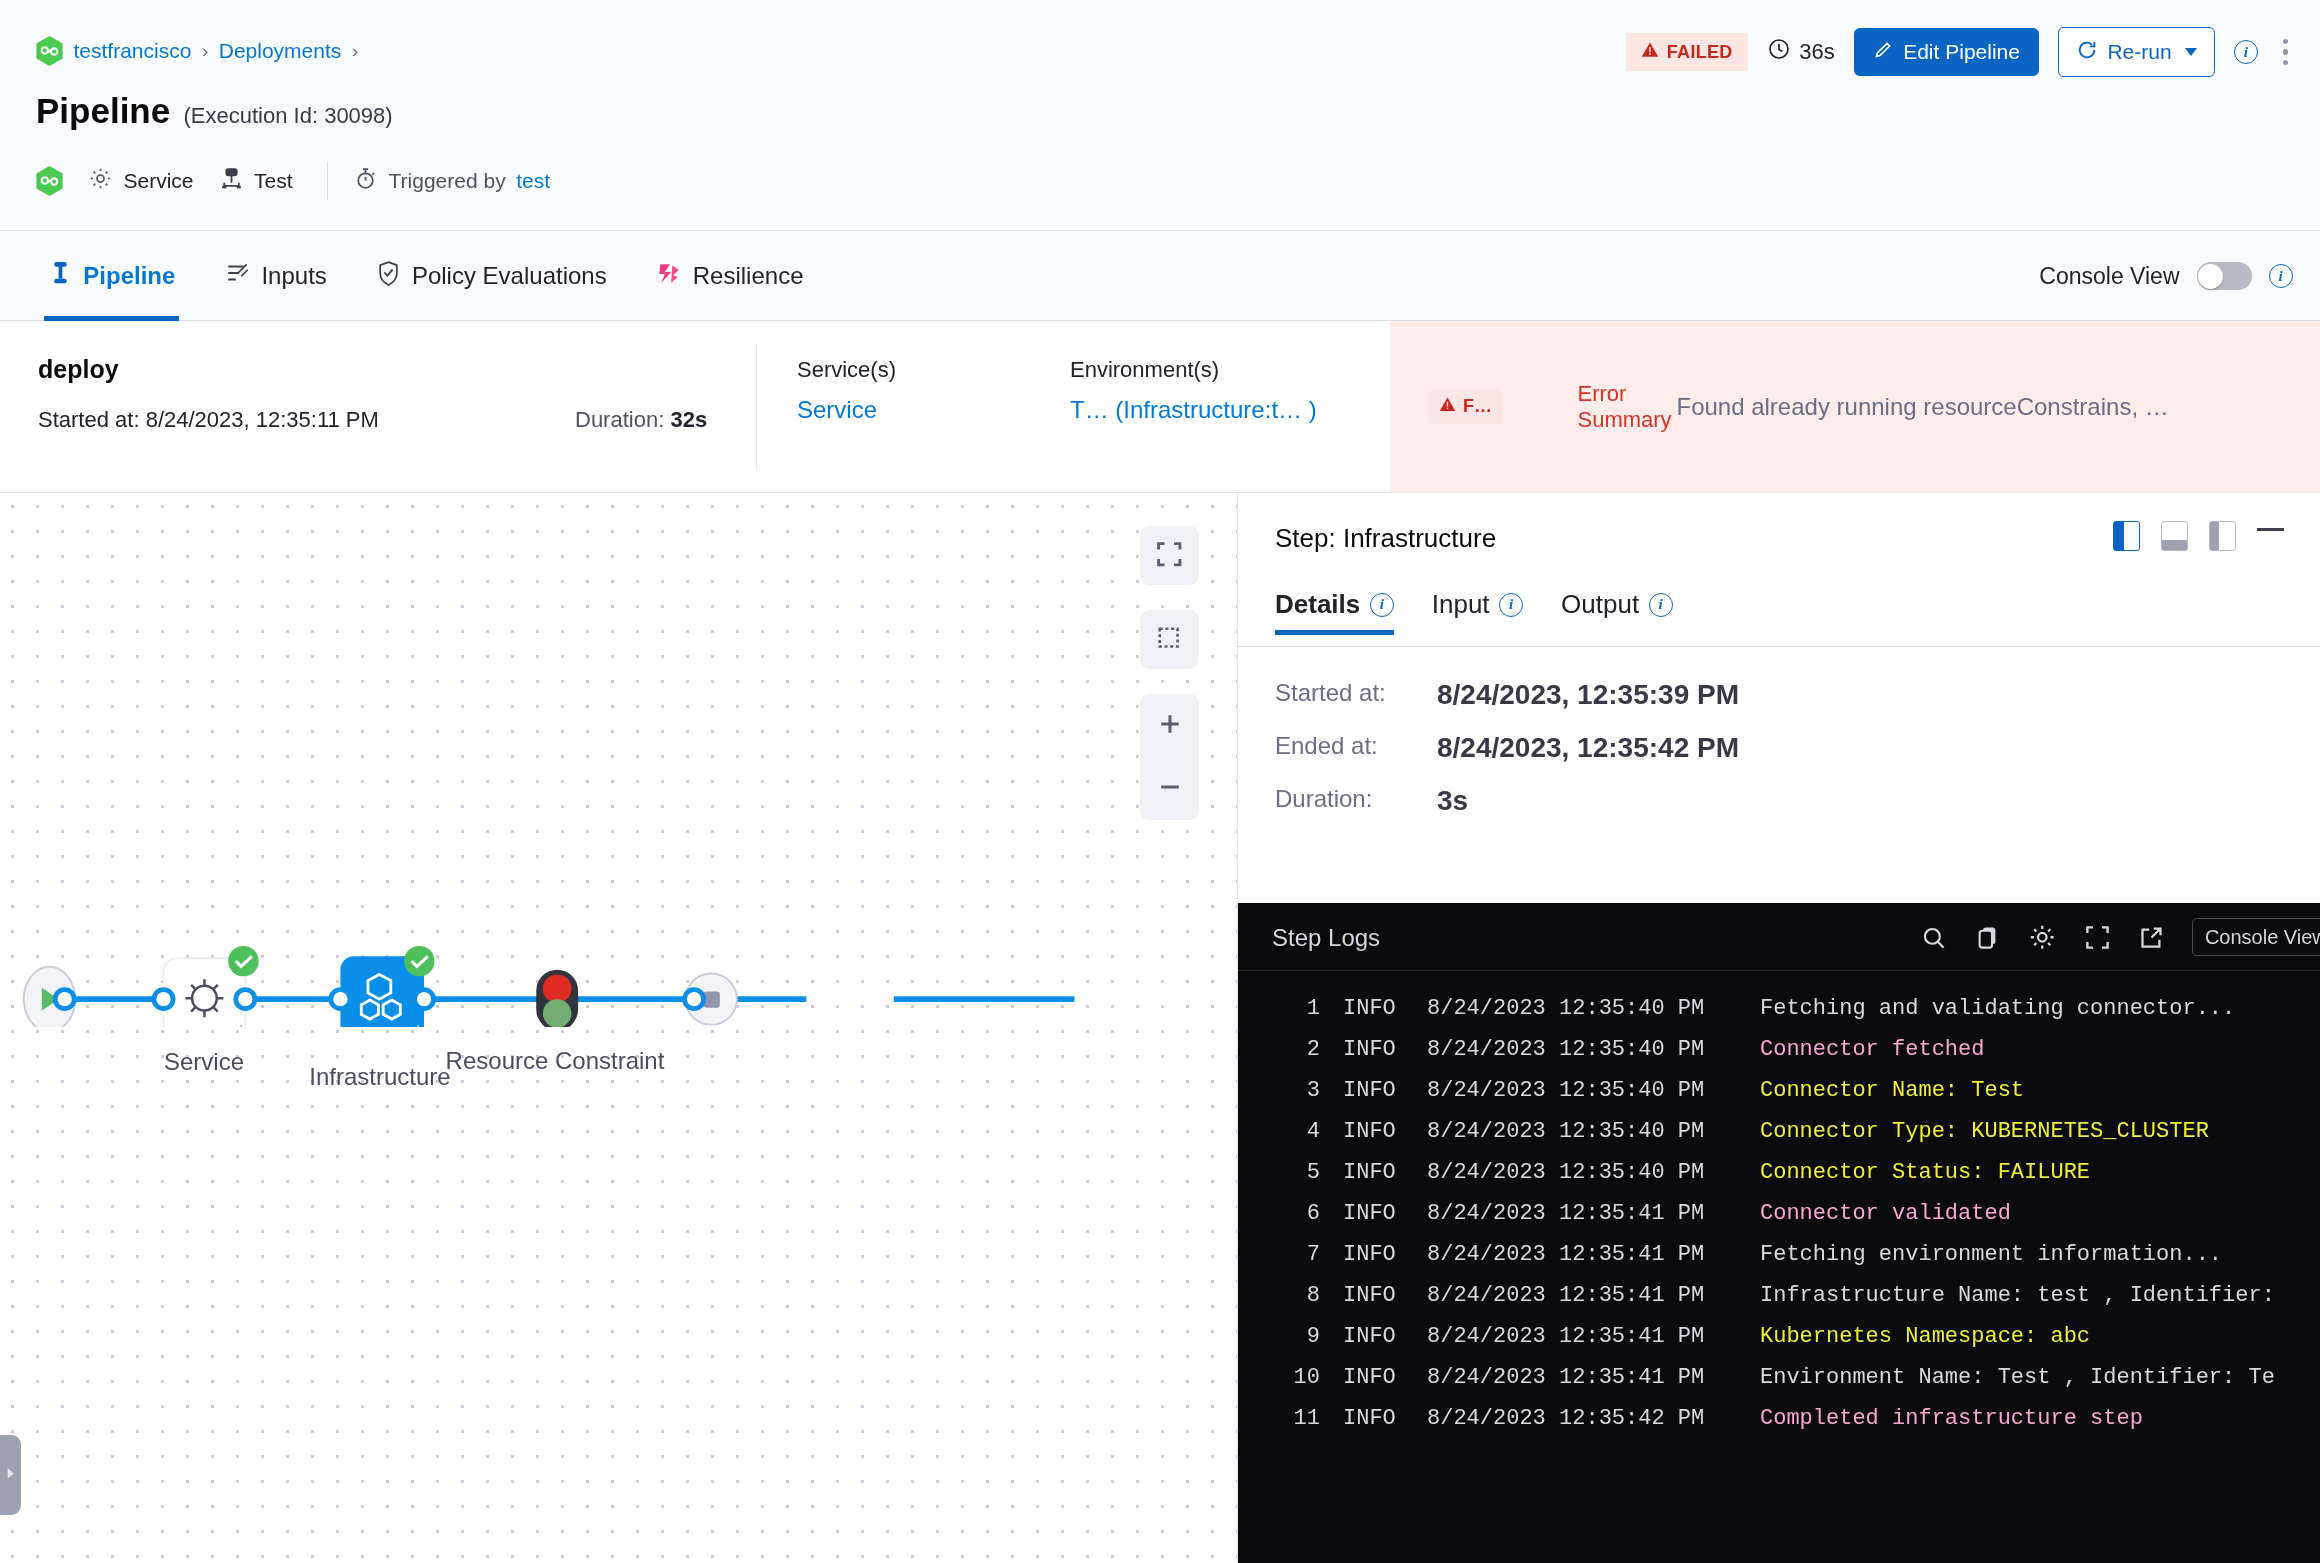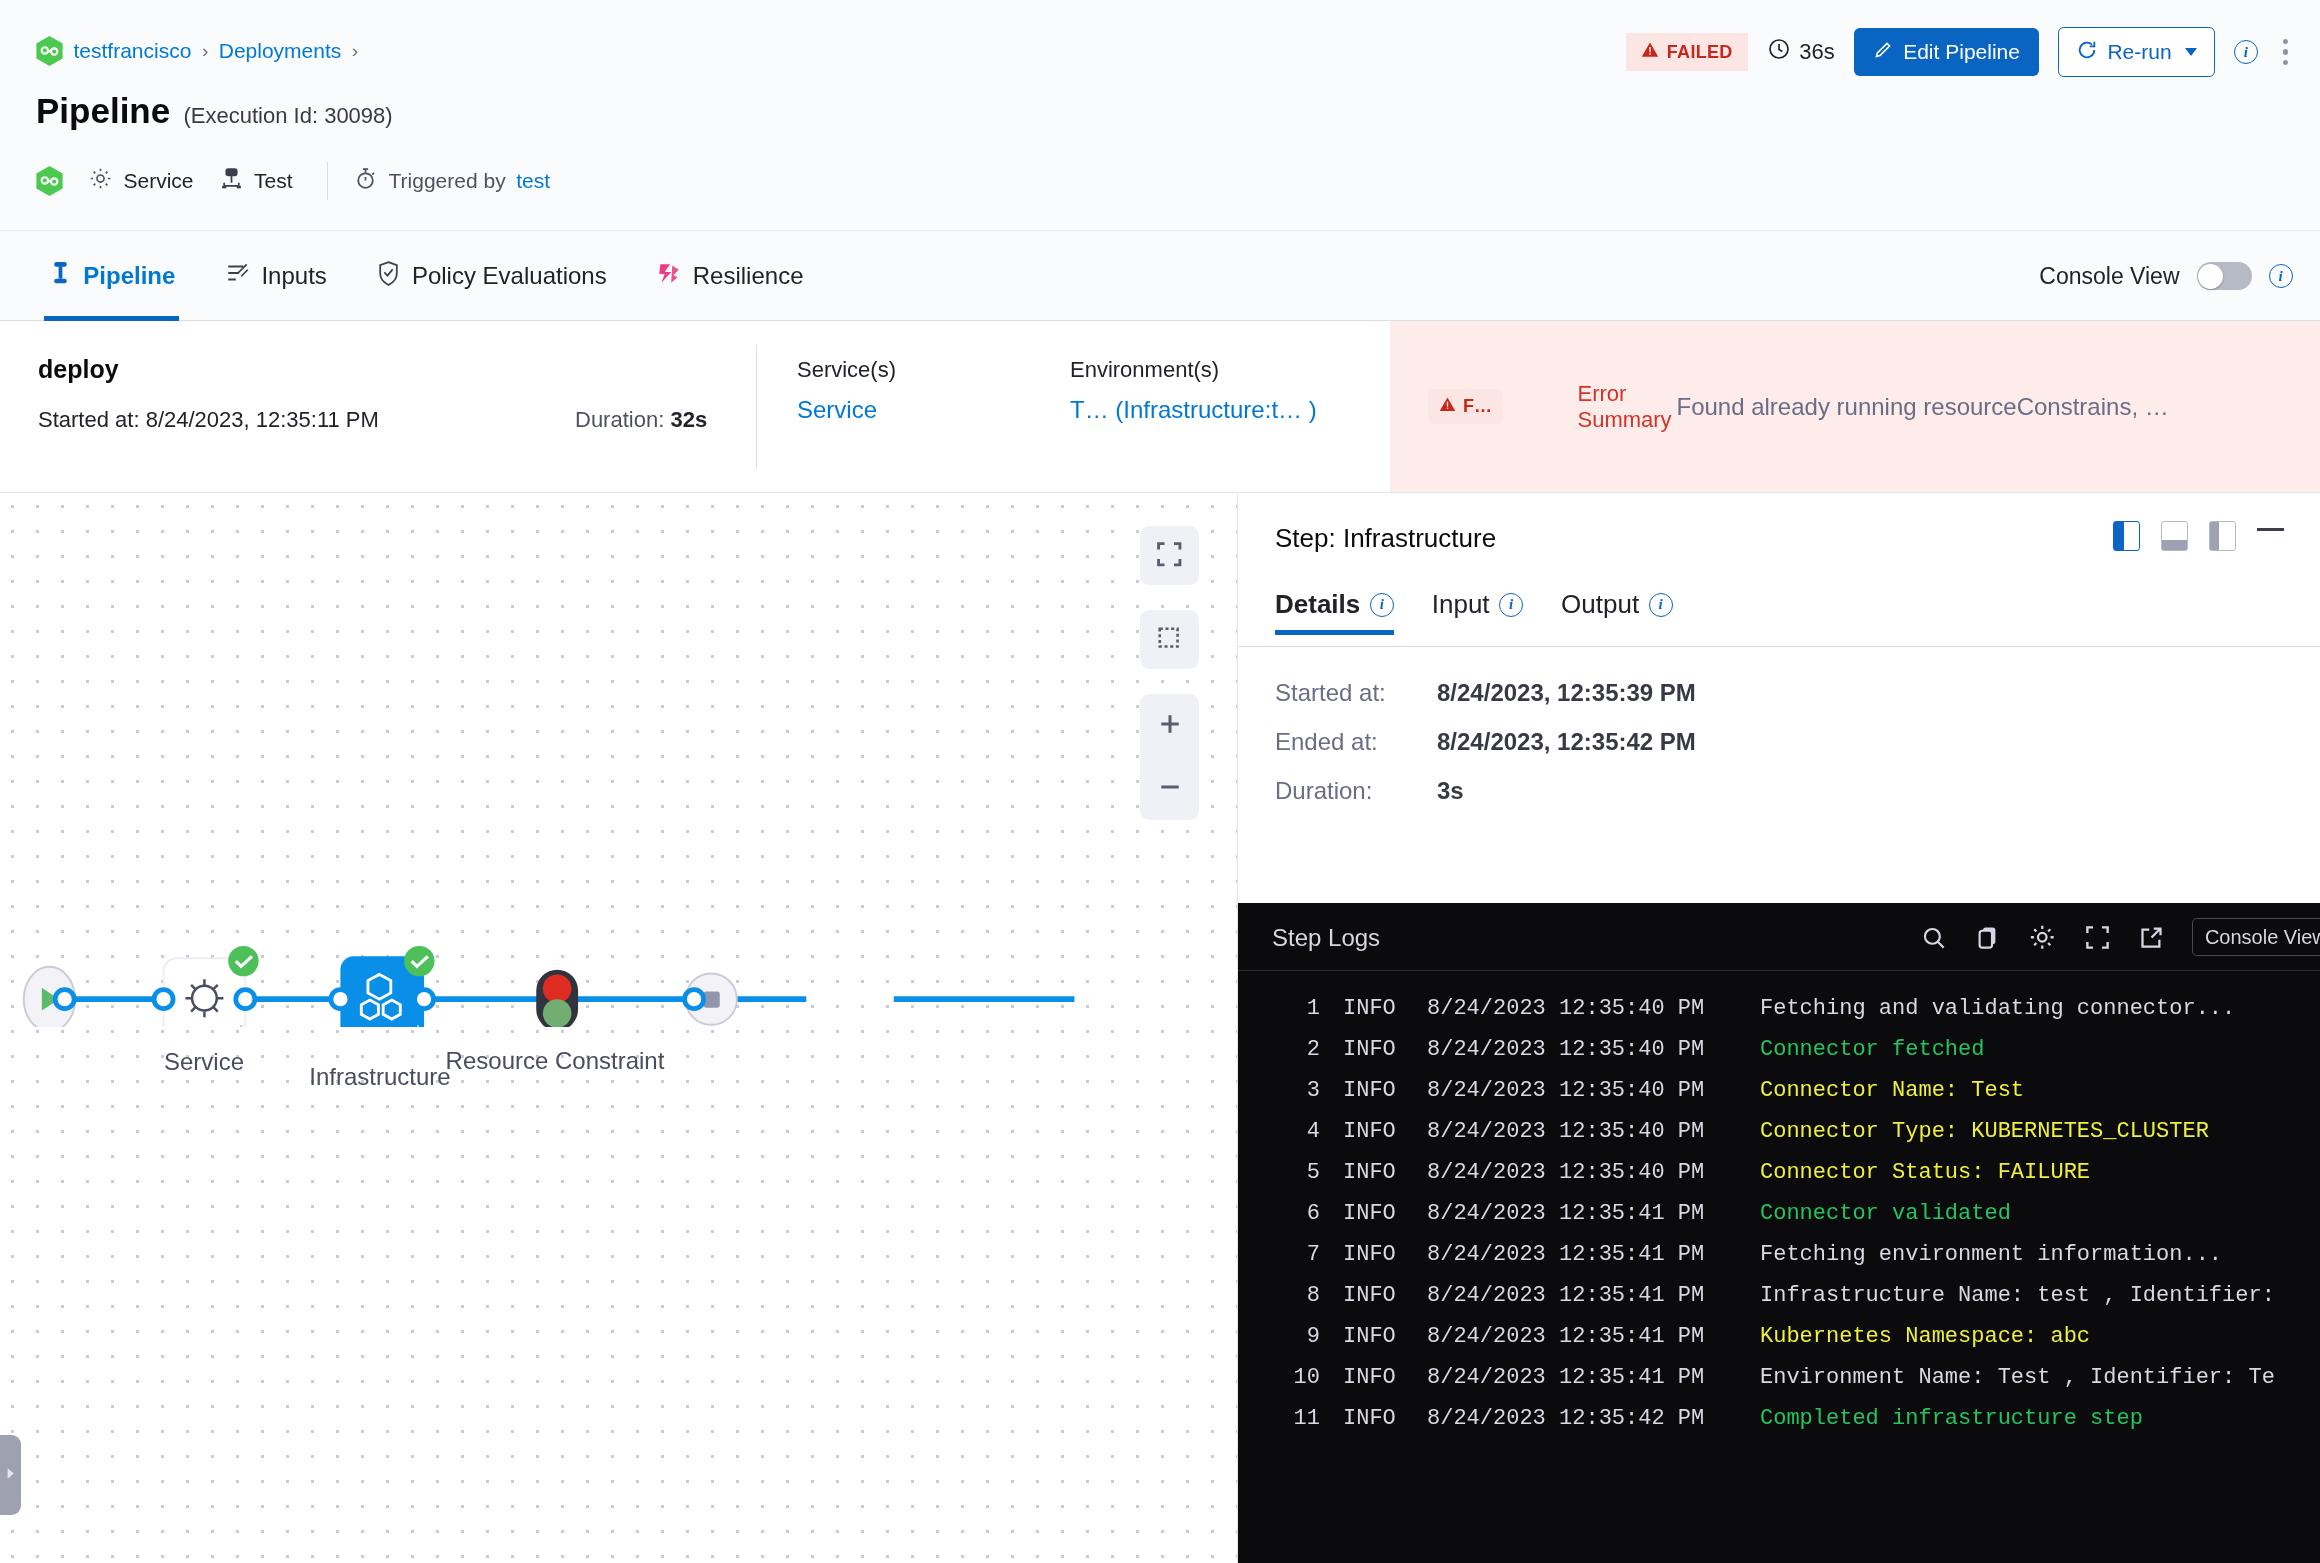--- a/index.html
+++ b/index.html
@@ -165,42 +165,42 @@
   .detail-tabs { position:absolute; left:37px; top:95px; display:flex; gap:38px; }
   .dtab { display:flex; align-items:center; gap:9.5px; font-size:26px; color:#22222a;
           padding-bottom:15px; position:relative; cursor:pointer;}
   .dtab.active { font-weight:bold; }
   .dtab.active::after { content:""; position:absolute; left:0; right:0; bottom:0; height:4.8px; background:#0a64c2;}
   .dtabs-rule { position:absolute; left:0; right:0; top:152px; height:1px; background:#dcdce4;}
 
   .kv { position:absolute; left:37px; top:185px; }
   .kv-row { display:flex; margin-bottom:21px; }
   .kv-k { width:162px; font-size:24px; color:#6a6d85; }
-  .kv-v { font-size:24px; color:#383946; font-weight:bold; }
+  .kv-v { font-size:28px; color:#383946; font-weight:bold; }
 
   
   .logs {
     position:absolute; left:0; top:409px; width:1211px; height:661px; background:#0b0b0d;
   }
   .logs-bar { height:68px; position:relative; border-bottom:1px solid #2a2a30;}
   .logs-title { position:absolute; left:34px; top:21px; font-size:24px; color:#d6d7e2;}
   .logs-icons { position:absolute; right:0px; top:0; height:68px; display:flex; align-items:center; gap:27px; padding-right:0;}
   .lg-ico { cursor:pointer; display:flex; align-items:center; justify-content:center; }
   .cv-pill { border:1px solid #4a4a55; border-radius:4.8px; color:#d6d7e2; font-size:20px;
              padding:6.7px 12.4px; cursor:pointer;}
   .dl-highlight { border:5.7px solid #fc6049; padding:5.7px 13.3px; margin-left:9.5px; margin-right:5.7px;
              display:flex; align-items:center; justify-content:center; cursor:pointer;}
 
   .log-list { padding: 17px 0 0 0; font-family:"Liberation Mono", monospace; font-size:22px; }
   .log-line { display:flex; align-items:center; height:41px; white-space:pre; }
   .ln-no { width:82px; text-align:right; color:#d8d9e3; }
   .ln-lvl { width:82px; padding-left:23px; color:#d8d9e3; }
   .ln-time { width:314px; padding-left:25px; color:#d8d9e3; }
   .ln-msg { padding-left:44px; color:#d8d9e3; }
-  .ln-msg.green { color:#22c55e; }
+  .ln-msg.green { color:#f9a8d4; }
   .ln-msg.yellow { color:#f0f03a; }
 
   .panel-scrollbar {
     position:absolute; right:1.9px; top:514px; width:9.5px; height:361px;
     background:#9fa1ad; border-radius:4.8px;
   }
   .logs-scrollbar {
     position:absolute; right:2.9px; top:91px; width:8.6px; height:257px;
     background:#8d8f9b; border-radius:4.8px;
   }

